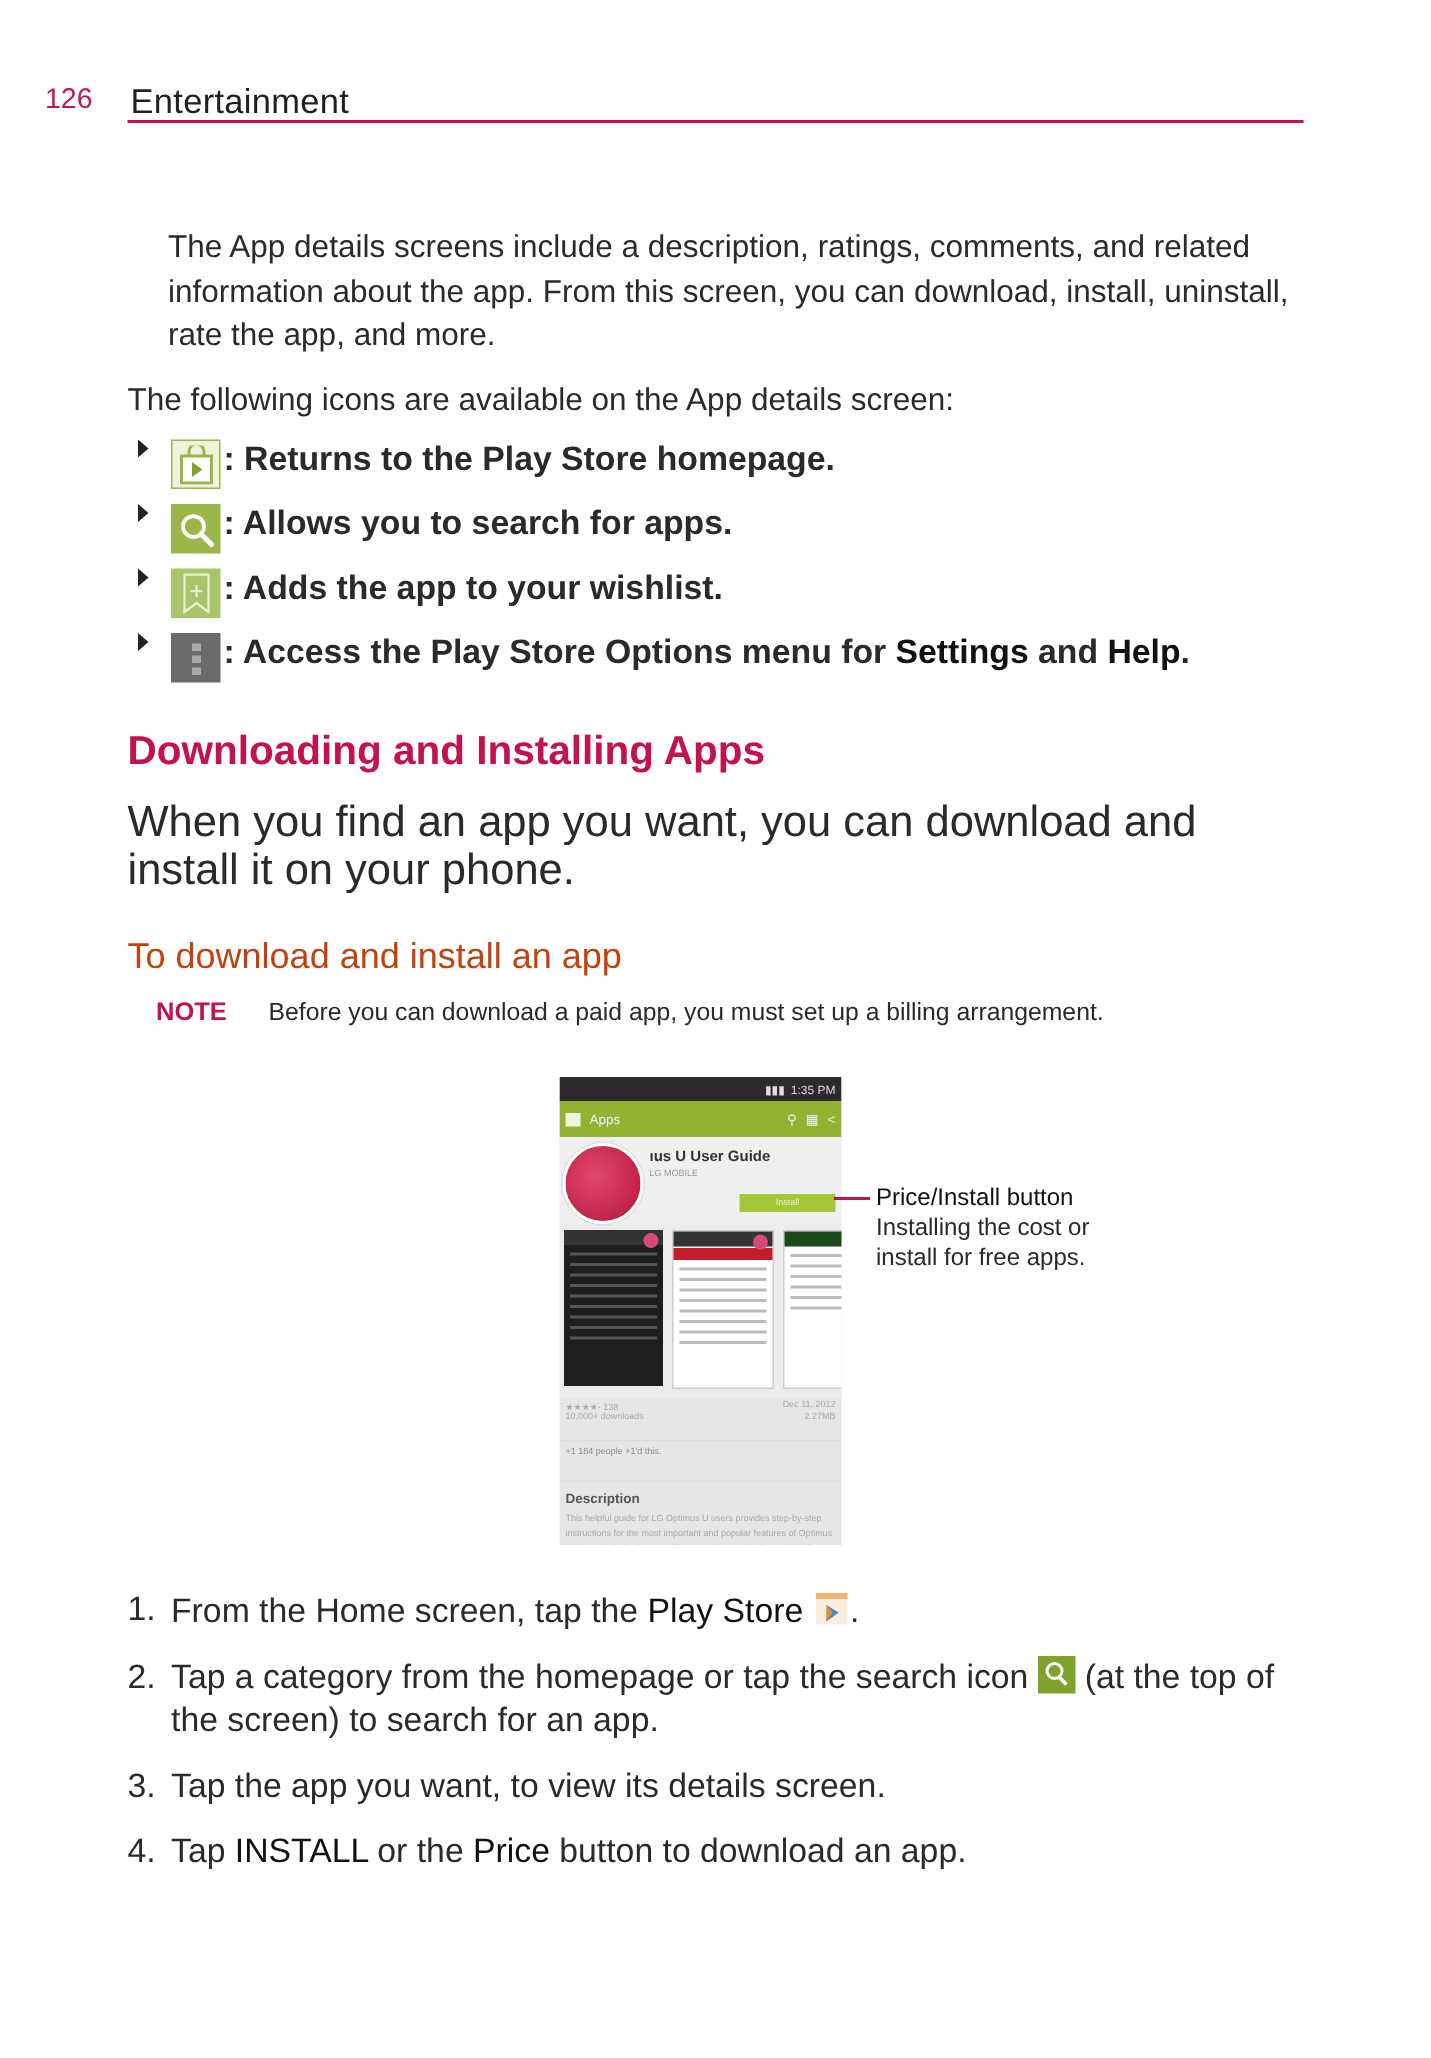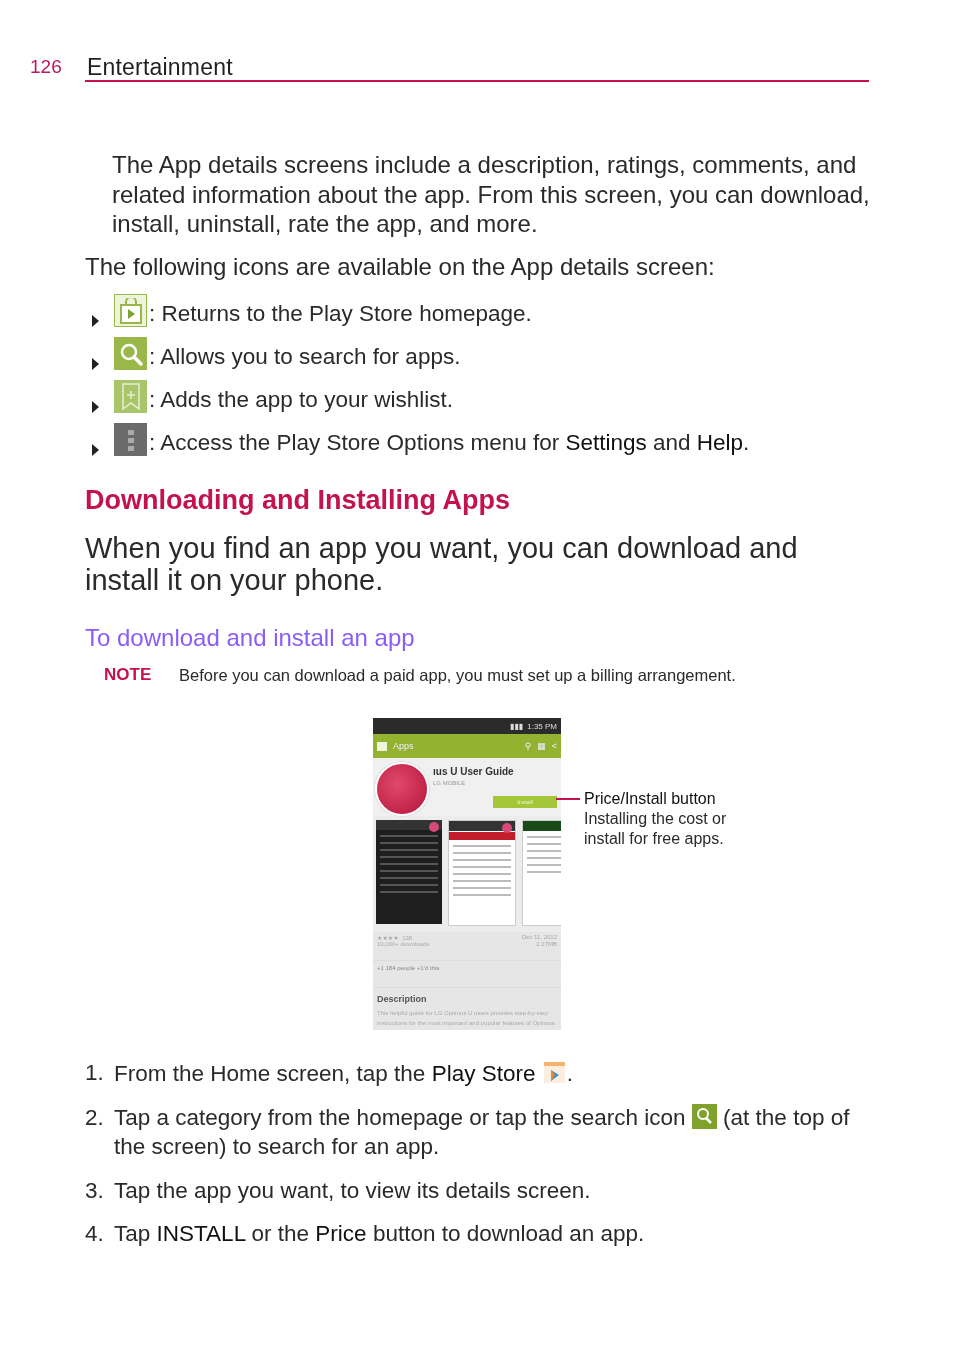--- a/index.html
+++ b/index.html
@@ -2,33 +2,33 @@
 <html><head>
 <meta charset="utf-8">
 <style>
   html, body { margin: 0; padding: 0; background: #ffffff; }
   body { width: 954px; height: 1372px; position: relative; overflow: hidden;
          font-family: "Liberation Sans", sans-serif; color: #231f20; }
   .abs { position: absolute; }
   .page-num { left: 30px; top: 56px; font-size: 19px; color: #be185d; }
   .running-head { left: 87px; top: 54px; font-size: 23px; color: #231f20; letter-spacing: 0.2px; }
   .head-rule { left: 85px; top: 80px; width: 784px; height: 2px; background: #c4114f; }
-  .para { font-size: 24px; line-height: 29.5px; color: #2a2a2a; }
+  .para { font-size: 21px; line-height: 29.5px; color: #2a2a2a; }
   .intro { left: 112px; top: 150px; width: 760px; }
   .follow { left: 85px; top: 252px; width: 780px; }
-  .bullet { left: 90px; height: 34px; display: flex; align-items: flex-end; font-size: 22.5px; color: #2a2a2a; }
+  .bullet { left: 90px; height: 34px; display: flex; align-items: flex-start; font-size: 22.5px; color: #2a2a2a; font-weight: bold; }
   .arrow { width: 0; height: 0; border-top: 6px solid transparent; border-bottom: 6px solid transparent;
            border-left: 7px solid #222; margin-right: 15px; margin-left: 2px; }
   .icon-box { width: 33px; height: 33px; display: inline-flex; align-items: center; justify-content: center; margin-right: 2px; }
   .ic-green { background: #9ab84a; }
   .ic-gray { background: #6b6b6b; }
   .bold { color: #111; }
   .h2 { left: 85px; top: 485px; font-size: 27px; font-weight: bold; color: #c4114f; text-align: center; }
   .when { left: 85px; top: 532px; width: 780px; font-size: 29px; line-height: 32px; color: #2a2a2a; }
-  .h3 { left: 85px; top: 624px; font-size: 24px; color: #8b5cf6; }
+  .h3 { left: 85px; top: 624px; font-size: 24px; color: #c2410c; }
   .note-label { left: 104px; top: 665px; font-size: 17px; font-weight: bold; color: #c4114f; }
   .note-text { left: 179px; top: 666px; font-size: 16.5px; color: #2a2a2a; }
   
   .phone { left: 373px; top: 718px; width: 188px; height: 312px; background: #e6e6e6; overflow: hidden; }
   .status { height: 16px; background: #2b2b2b; display: flex; justify-content: flex-end; align-items: center;
             padding-right: 4px; font-size: 8px; color: #ddd; gap: 4px; }
   .actionbar { height: 24px; background: #93b22f; display: flex; align-items: center; padding: 0 4px; gap: 6px; font-size: 9px; color: #eef; }
   .actionbar .sp { flex: 1; }
   .appinfo { height: 58px; background: #f0f0f0; position: relative; }
   .lg-logo { position: absolute; left: 2px; top: 4px; width: 50px; height: 50px; border-radius: 50%;

